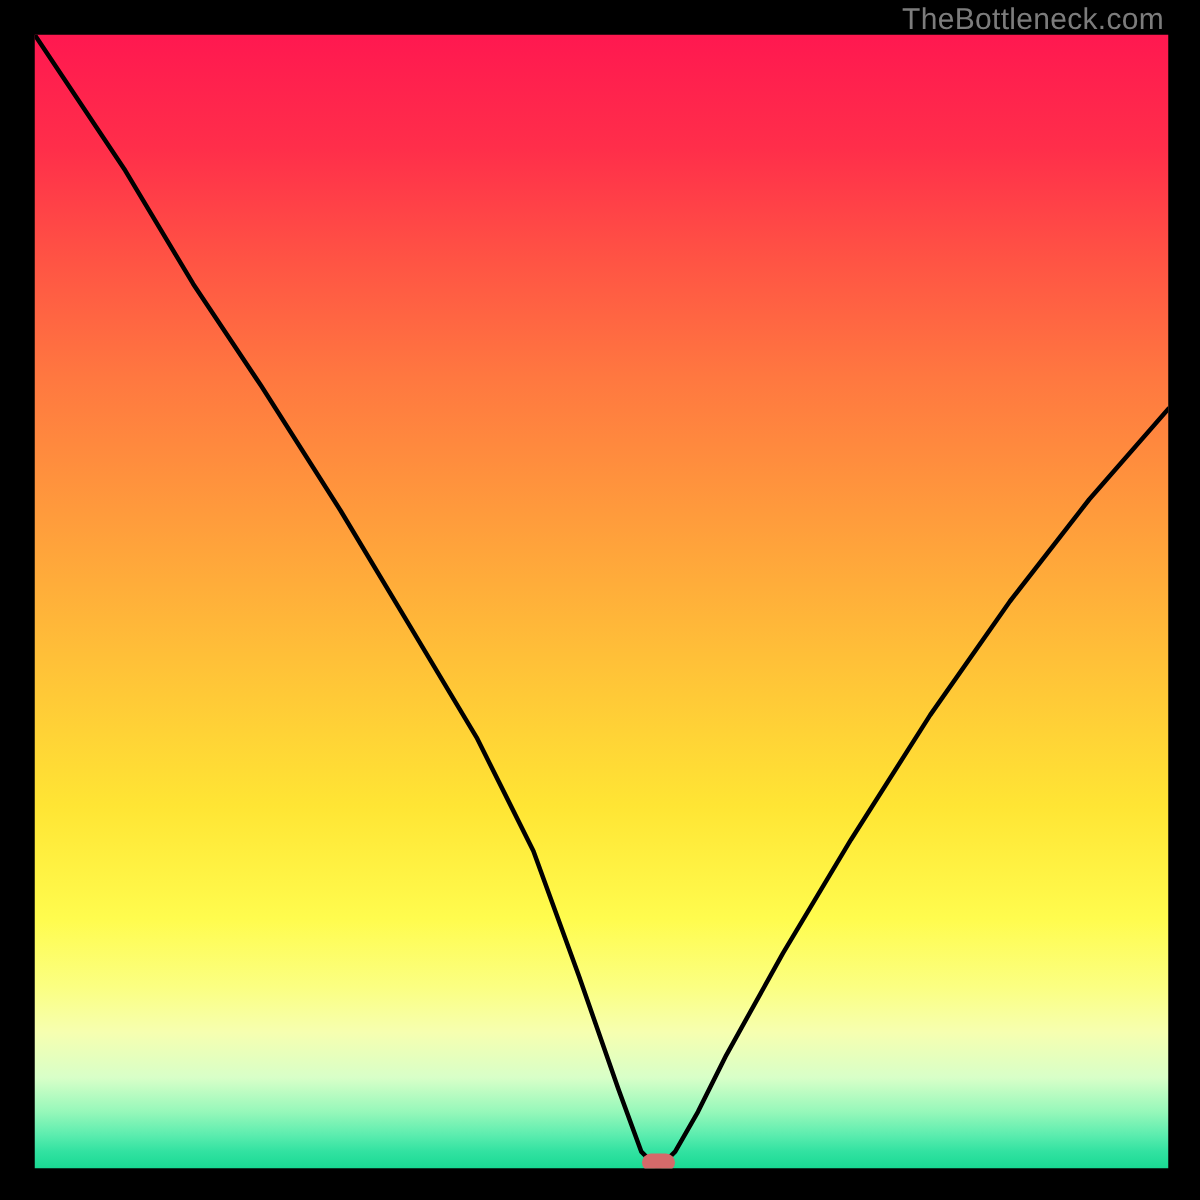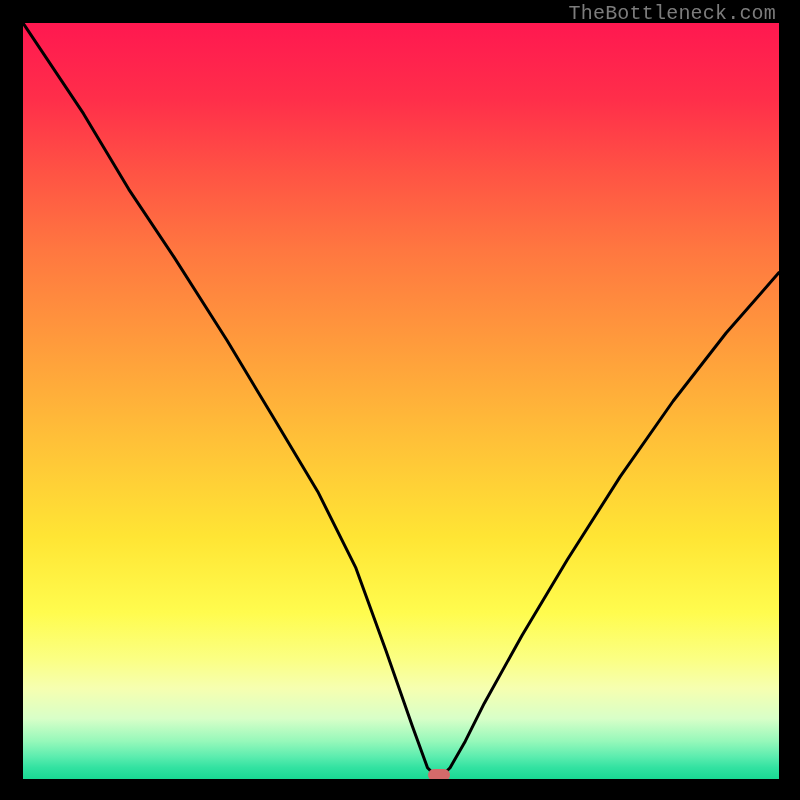--- a/index.html
+++ b/index.html
@@ -9,21 +9,20 @@
     height: 800px;
     background: #000;
     overflow: hidden;
     font-family: Arial, Helvetica, sans-serif;
   }
   .frame {
     position: relative;
     width: 800px;
     height: 800px;
     background: #000;
-    font-family: Liberation Mono, monospace;
   }
   .plot-area {
     position: absolute;
     left: 23px;
     top: 23px;
     width: 756px;
     height: 756px;
     overflow: hidden;
   }
   .gradient {

